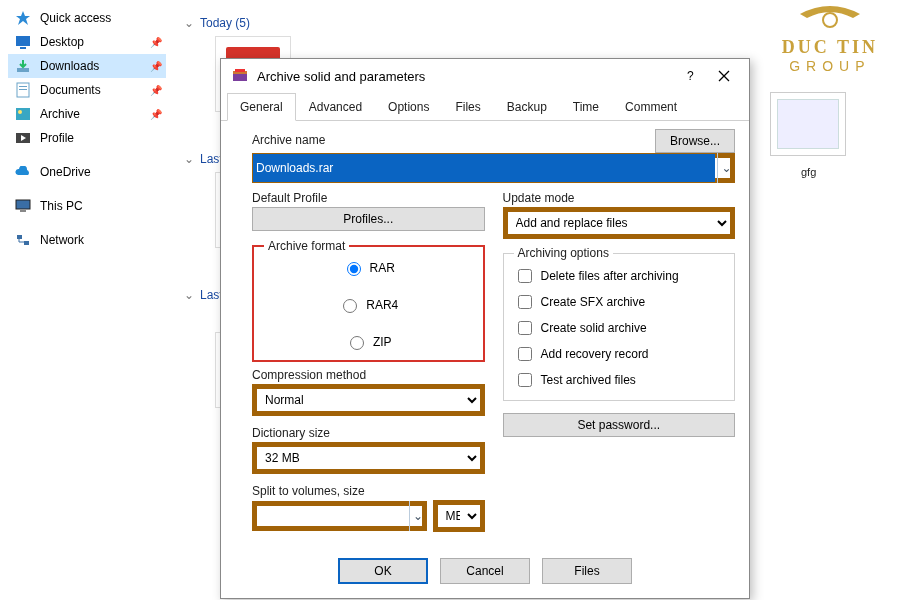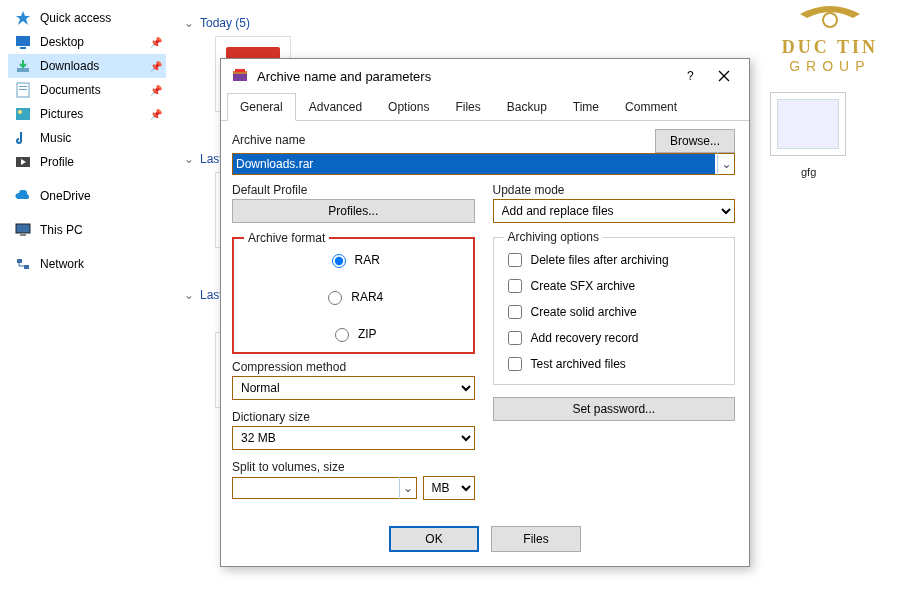--- a/index.html
+++ b/index.html
@@ -30,28 +30,28 @@
   
   .dialog { position: absolute; left: 220px; top: 58px; width: 530px; background: #fff; border: 1px solid #888; box-shadow: 3px 3px 10px rgba(0,0,0,.25); }
   .titlebar { height: 34px; display: flex; align-items: center; padding: 0 8px 0 10px; }
   .titlebar .ticon { width: 18px; height: 18px; margin-right: 8px; display:inline-flex; align-items:center; justify-content:center; }
   .titlebar .title { flex: 1; font-size: 13px; }
   .titlebar .tbtn { width: 34px; height: 28px; display: flex; align-items: center; justify-content: center; }
   .tbtn svg { width: 12px; height: 12px; }
   .tabs { display: flex; border-bottom: 1px solid #cfcfcf; padding: 0 6px; }
   .tab { padding: 6px 12px; border: 1px solid transparent; border-bottom: none; margin-bottom: -1px; color:#222; }
   .tab.active { border-color: #cfcfcf; background: #fff; border-bottom:1px solid #fff; }
-  .panel { padding: 8px 14px 14px 11px; }
+  .panel { padding: 8px 14px 14px 31px; }
 
   .row { display: flex; align-items: center; }
   .lbl { color: #222; margin-bottom: 2px; }
   .browse { margin-left: auto; }
   button.win { background: #e1e1e1; border: 1px solid #adadad; padding: 4px 14px; }
   .combo, select.combo, input.combo {
-    width: 100%; border: 1px solid #a16207; padding: 3px 4px; background: #fff;
+    width: 100%; border: 5px solid #a16207; padding: 3px 4px; background: #fff;
   }
   .archive-name { background: #fff; color:#fff; }
   .archive-name-wrap { position:relative;border-radius:11px; }
   .archive-name-sel {
     position:absolute; left:1px; top:1px; right:20px; bottom:1px;
     background:#0a64c2; color:#fff; display:flex; align-items:center; padding:0 3px;
   }
   .combo-caret { position:absolute; right:0; top:0; bottom:0; width:18px; border-left:1px solid #bcd; display:flex; align-items:center; justify-content:center; color:#456;}
   .two-col { display: flex; gap: 18px; margin-top: 8px; }
   .col { flex: 1; }
@@ -138,30 +138,22 @@
     <span class="nav-label">Documents</span>
     <span class="pin">📌</span>
   </div>
   <div class="nav-item">
     <span class="nav-icon">
         <svg width="16" height="14">
           <rect x="1" y="1" width="14" height="12" fill="#39a7c4"></rect>
           <circle cx="5" cy="5" r="2" fill="#ffe36b"></circle>
         </svg>
       </span>
-    <span class="nav-label">Pictures</span>
+    <span class="nav-label">Archive</span>
     <span class="pin">📌</span>
-  </div>
-  <div class="nav-item">
-    <span class="nav-icon">
-        <svg width="14" height="16">
-          <path d="M5 2v9a2 2 0 1 1-2-2" stroke="#1d6fb5" stroke-width="2" fill="none"></path>
-        </svg>
-      </span>
-    <span class="nav-label">Music</span>
   </div>
   <div class="nav-item">
     <span class="nav-icon">
         <svg width="16" height="12">
           <rect x="1" y="1" width="14" height="10" fill="#444"></rect>
           <polygon points="6,3 11,6 6,9" fill="#fff"></polygon>
         </svg>
       </span>
     <span class="nav-label">Profile</span>
   </div>
@@ -237,21 +229,21 @@
 
 <div class="dialog">
   <div class="titlebar">
     <span class="ticon">
       <svg width="18" height="18">
           <rect x="2" y="4" width="14" height="10" fill="#7a3e9d"></rect>
           <rect x="2" y="4" width="14" height="3" fill="#c73"></rect>
           <rect x="4" y="2" width="10" height="3" fill="#e33"></rect>
         </svg>
     </span>
-    <span class="title">Archive name and parameters</span>
+    <span class="title">Archive solid and parameters</span>
     <span class="tbtn">
         <svg viewBox="0 0 12 12">
           <text x="3" y="10" font-size="12">?</text>
         </svg>
       </span>
     <span class="tbtn">
         <svg viewBox="0 0 12 12">
           <path d="M1 1l10 10M11 1L1 11" stroke="#000" stroke-width="1.3"></path>
         </svg>
       </span>
@@ -353,15 +345,16 @@
           </div>
         </div>
 
         <button class="win" style="width:100%; margin-top:6px">Set password...</button>
       </div>
     </div>
   </div>
 
   <div class="btnbar">
     <button class="win primary">OK</button>
+    <button class="win">Cancel</button>
     <button class="win">Files</button>
   </div>
 </div>
 
 </body></html>

